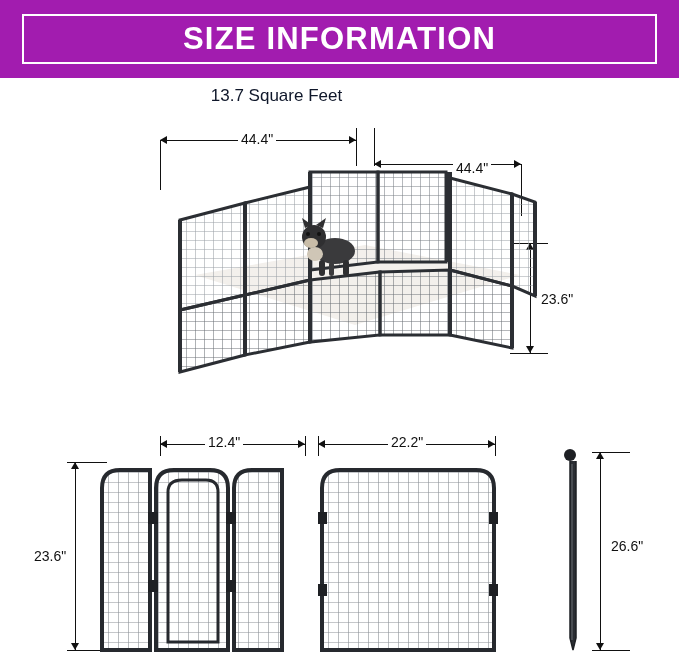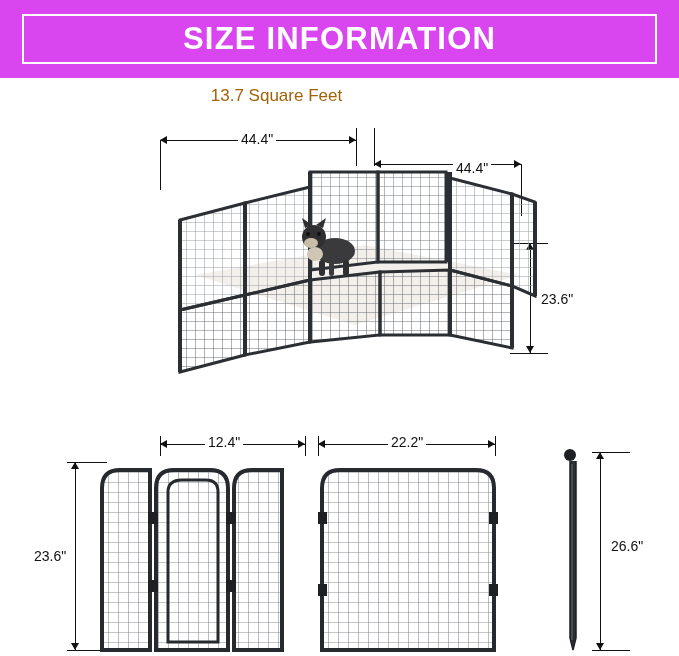--- a/index.html
+++ b/index.html
@@ -16,21 +16,21 @@
     height: 656px;
     background: #ffffff;
   }
 
   
   .banner {
     position: absolute;
     left: 0; top: 0;
     width: 679px;
     height: 78px;
-    background: #d946ef;
+    background: #a21caf;
   }
   .banner-inner {
     position: absolute;
     left: 22px; top: 14px;
     width: 635px;
     height: 50px;
     border: 2px solid #ffffff;
     border-top: none;
     border-bottom: none;
   }
@@ -57,21 +57,21 @@
     letter-spacing: 1.2px;
   }
 
   
   .subtitle {
     position: absolute;
     left: 0; top: 86px;
     width: 553px;
     text-align: center;
     font-size: 17px;
-    color: #a16207;
+    color: #0f172a;
   }
 
   
   .dim-label {
     position: absolute;
     font-size: 14px;
     color: #111111;
     white-space: nowrap;
     background: #ffffff;
     padding: 0 3px;

